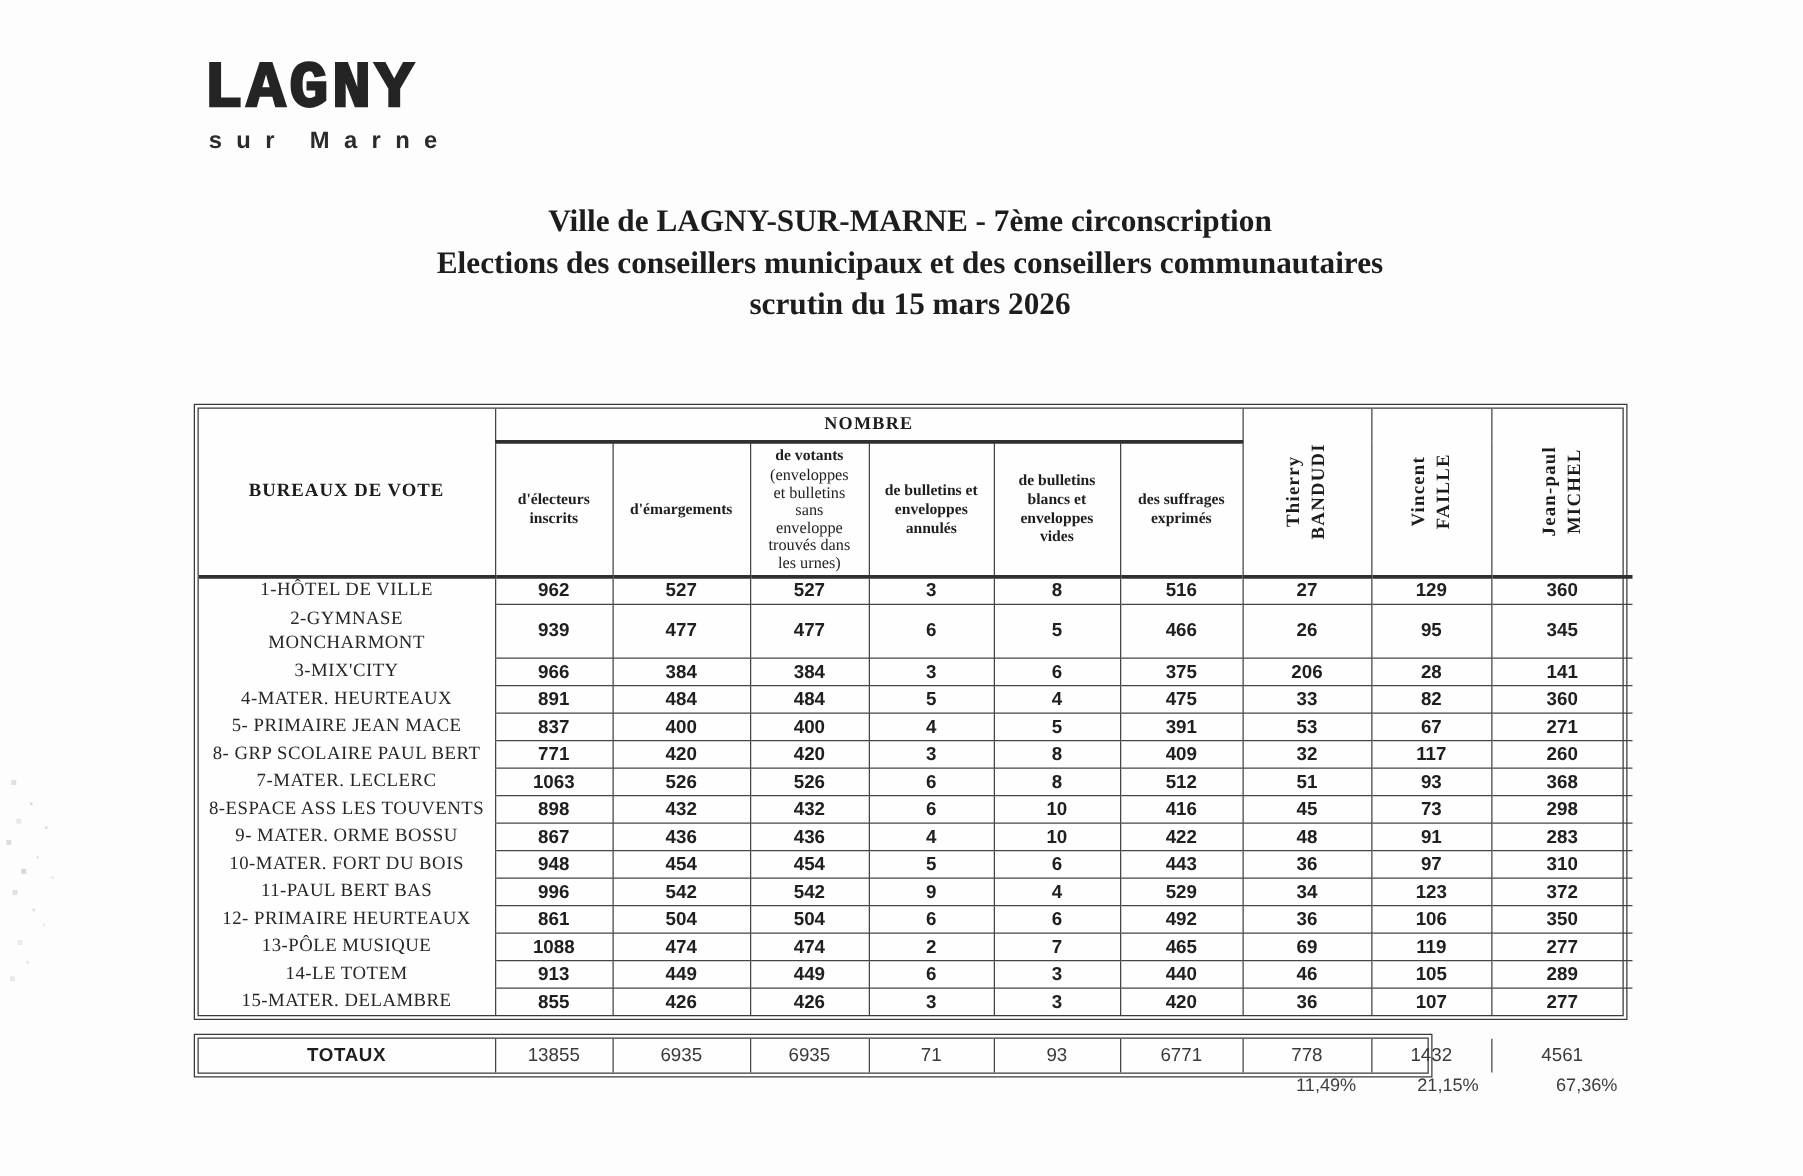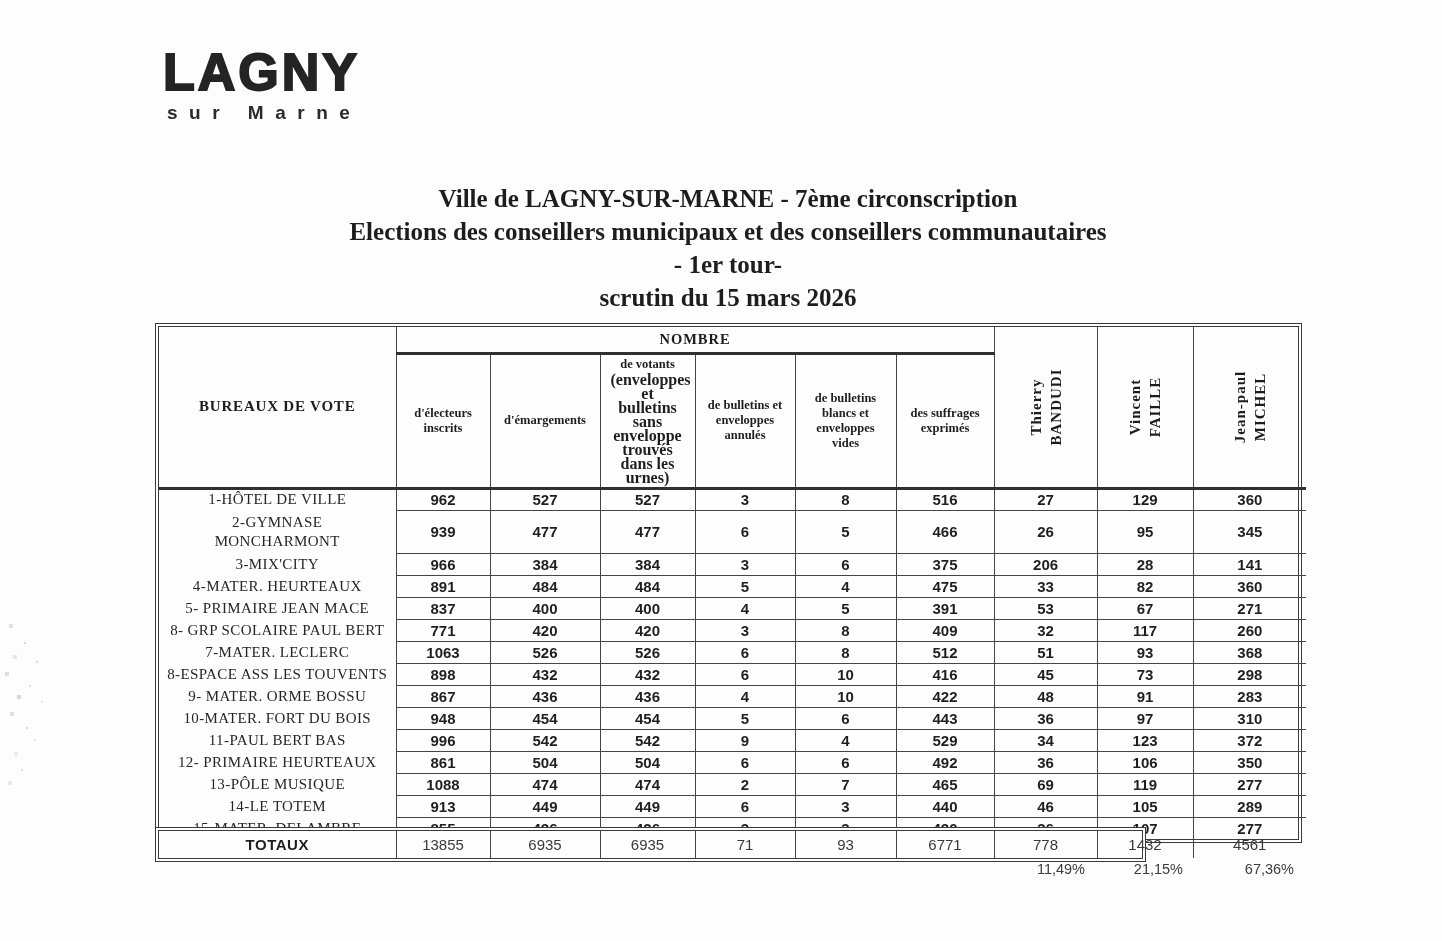--- a/index.html
+++ b/index.html
@@ -6,35 +6,35 @@
   html, body { width: 1442px; height: 941px; background: #fdfdfd; overflow: hidden; }
   #page {
     position: relative; width: 1442px; height: 941px;
     background: #fdfdfd; color: #222;
     font-family: "Liberation Serif", serif;
   }
 
   
   .logo { position: absolute; left: 163px; top: 46px; }
   .logo-main {
-    font-family: Liberation Sans, sans-serif;
+    font-family: Liberation Mono, monospace;
     font-size: 52px; font-weight: 900; letter-spacing: 3px;
     color: #242424; -webkit-text-stroke: 2px #242424; line-height: 1;
   }
   .logo-sub {
     font-family: "Liberation Sans", sans-serif;
     font-size: 19px; font-weight: 600; letter-spacing: 11.5px;
     color: #2b2b2b; margin-top: 4px; margin-left: 4px;
   }
 
   
   .titles {
     position: absolute; left: 148px; top: 161px; width: 1160px;
     text-align: center; font-weight: 700; color: #1d1d1d;
-    font-size: 25px; line-height: 33px; margin-top: 21px;
+    font-size: 25px; line-height: 33px;
   }
 
   
   .table-wrap {
     position: absolute; left: 155px; top: 323px; width: 1147px;
     border: 4px double #3a3a3a; background: #fefefe;
   }
   table { border-collapse: collapse; table-layout: fixed; width: 100%; }
   th, td { border: 1px solid #454545; vertical-align: middle; text-align: center; overflow: hidden; }
   th:first-child, td:first-child { border-left: none; }
@@ -48,21 +48,21 @@
   }
   .th-nombre {
     height: 26px; font-size: 14.5px; font-weight: 700; letter-spacing: 1px;
     color: #1c1c1c; border-bottom: 3px solid #303030;
   }
   tr.row-sub { height: 108px; }
   .th-sub {
     font-size: 12.5px; font-weight: 700; color: #1e1e1e; line-height: 15px;
     padding: 2px 10px; border-bottom: 3px solid #303030;
   }
-  .th-sub .note { display: block; font-weight: 700; font-size: 16px; line-height: 14px; margin-top: 1px; }
+  .th-sub .note { display: block; font-weight: 400; font-size: 13px; line-height: 14px; margin-top: 1px; }
   .th-cand { border-bottom: 3px solid #303030 !important; }
   .rot {
     display: inline-block; transform: rotate(-90deg);
     font-size: 15px; font-weight: 700; letter-spacing: 1px; color: #1c1c1c;
     line-height: 20px; white-space: nowrap;
   }
 
   tbody tr { height: 22px; }
   tbody tr.tall { height: 43px; }
   td.bureau {
@@ -129,21 +129,20 @@
   <div class="noise"></div>
 
   <div class="logo">
     <div class="logo-main">LAGNY</div>
     <div class="logo-sub">sur Marne</div>
   </div>
 
   <div class="titles">
     <div>Ville de LAGNY-SUR-MARNE - 7ème circonscription</div>
     <div>Elections des conseillers municipaux et des conseillers communautaires</div>
-    <div>- 1er tour-</div>
     <div>scrutin du 15 mars 2026</div>
   </div>
 
   <div class="table-wrap">
     <table>
       <colgroup>
         <col style="width:237px">
           <col style="width:94px">
           <col style="width:110px">
         <col style="width:95px">

